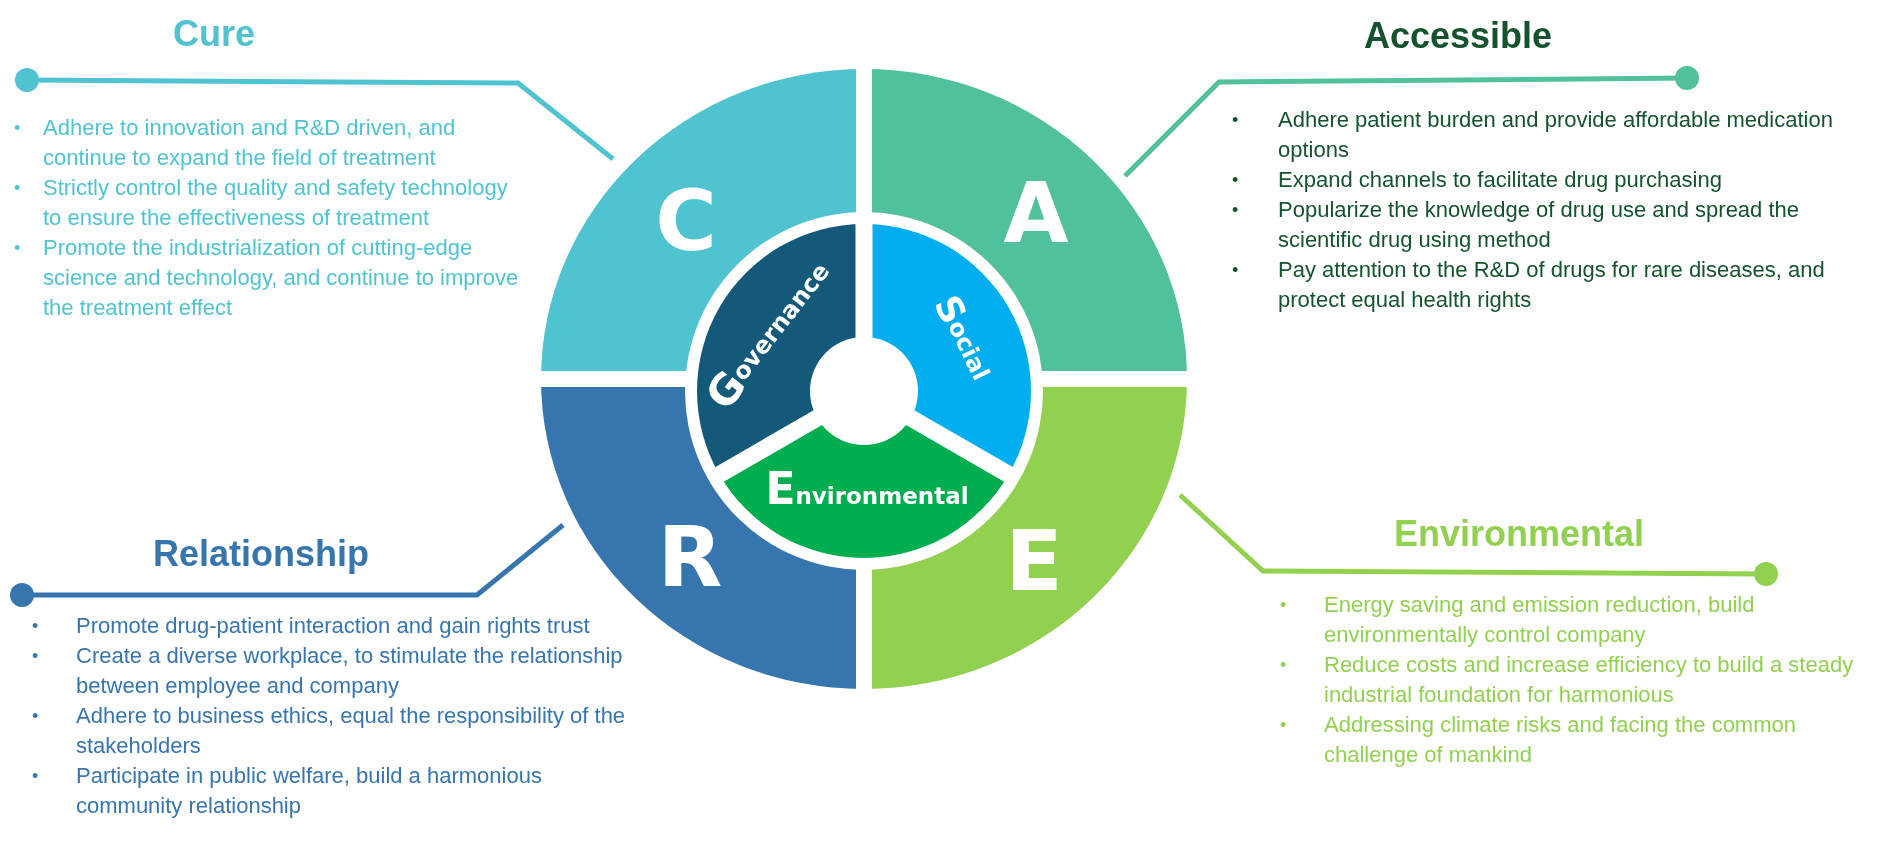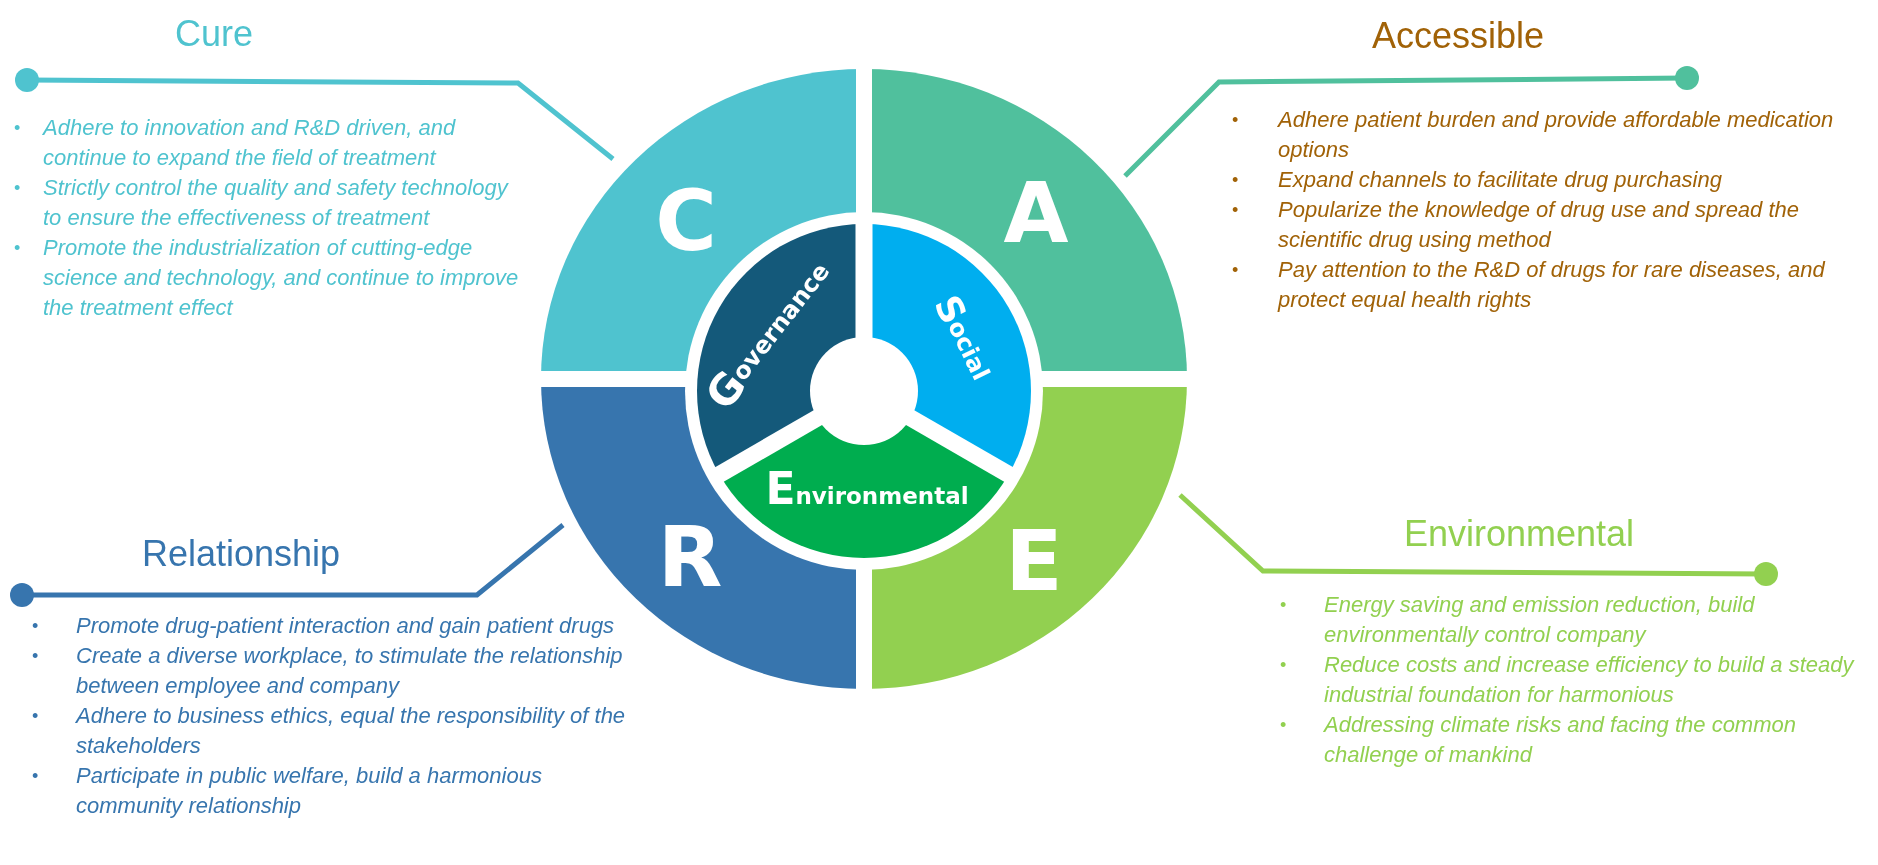--- a/index.html
+++ b/index.html
@@ -1,27 +1,27 @@
 <!DOCTYPE html>
 <html><head>
 <meta charset="utf-8">
 <style>
   html, body { margin: 0; padding: 0; background: #ffffff; }
   body { width: 1878px; height: 865px; position: relative; overflow: hidden;
          font-family: "Liberation Sans", "DejaVu Sans", sans-serif; }
   #wheel { position: absolute; left: 0; top: 0; width: 1878px; height: 865px; }
-  .title { position: absolute; font-weight: normal; font-size: 36px; line-height: 40px;
+  .title { position: absolute; font-weight: bold; font-size: 36px; line-height: 40px;
            white-space: nowrap; transform: translateX(-50%); letter-spacing: 0; }
   .blist { position: absolute; margin: 0; padding: 0; list-style: none;
            font-size: 22px; line-height: 30px; }
   .blist li { position: relative; }
   .blist .bullet { position: absolute; top: 0; font-size: 18px; }
-  .blist .txt { display: block; font-style: italic; }
+  .blist .txt { display: block; }
   .cure   { color: #4FC3CF; }
-  .acc    { color: #a16207; }
+  .acc    { color: #14532d; }
   .rel    { color: #3775AE; }
   .env    { color: #92D050; }
   .bigletter { font-family: "DejaVu Sans", sans-serif; font-weight: bold; fill: #ffffff; }
   .esglabel { font-family: "DejaVu Sans", sans-serif; fill: #ffffff; font-weight: bold; }
 </style>
 </head>
 <body>
 
 <svg id="wheel" viewBox="0 0 1878 865" xmlns="http://www.w3.org/2000/svg">
   <defs>
@@ -85,21 +85,21 @@
   <text class="esglabel" transform="translate(962,339) rotate(64)" text-anchor="middle" dominant-baseline="middle">
     <tspan font-size="36">S</tspan><tspan font-size="24">ocial</tspan>
   </text>
   <text class="esglabel" x="867" y="504" text-anchor="middle">
     <tspan font-size="44">E</tspan><tspan font-size="23">nvironmental</tspan>
   </text>
 </svg>
 
 <div class="title cure" style="left:214px; top:14px;">Cure</div>
 <div class="title acc" style="left:1458px; top:16px;">Accessible</div>
-<div class="title rel" style="left:241px; top:534px;">Relationship</div>
+<div class="title rel" style="left:261px; top:534px;">Relationship</div>
 <div class="title env" style="left:1519px; top:514px;">Environmental</div>
 
 <ul class="blist cure" style="left:43px; top:113px; width:480px;">
   <li>
       <span class="bullet" style="left:-29px;">•</span>
       <span class="txt">Adhere to innovation and R&amp;D driven, and continue to expand the field of treatment</span>
     </li>
   <li>
       <span class="bullet" style="left:-29px;">•</span>
       <span class="txt">Strictly control the quality and safety technology to ensure the effectiveness of treatment</span>
@@ -125,21 +125,21 @@
     </li>
   <li>
       <span class="bullet" style="left:-46px;">•</span>
       <span class="txt">Pay attention to the R&amp;D of drugs for rare diseases, and protect equal health rights</span>
     </li>
 </ul>
 
 <ul class="blist rel" style="left:76px; top:611px; width:560px;">
   <li>
       <span class="bullet" style="left:-44px;">•</span>
-      <span class="txt">Promote drug-patient interaction and gain patient drugs</span>
+      <span class="txt">Promote drug-patient interaction and gain rights trust</span>
     </li>
   <li>
       <span class="bullet" style="left:-44px;">•</span>
       <span class="txt">Create a diverse workplace, to stimulate the relationship between employee and company</span>
     </li>
   <li>
       <span class="bullet" style="left:-44px;">•</span>
       <span class="txt">Adhere to business ethics, equal the responsibility of the stakeholders</span>
     </li>
   <li>

